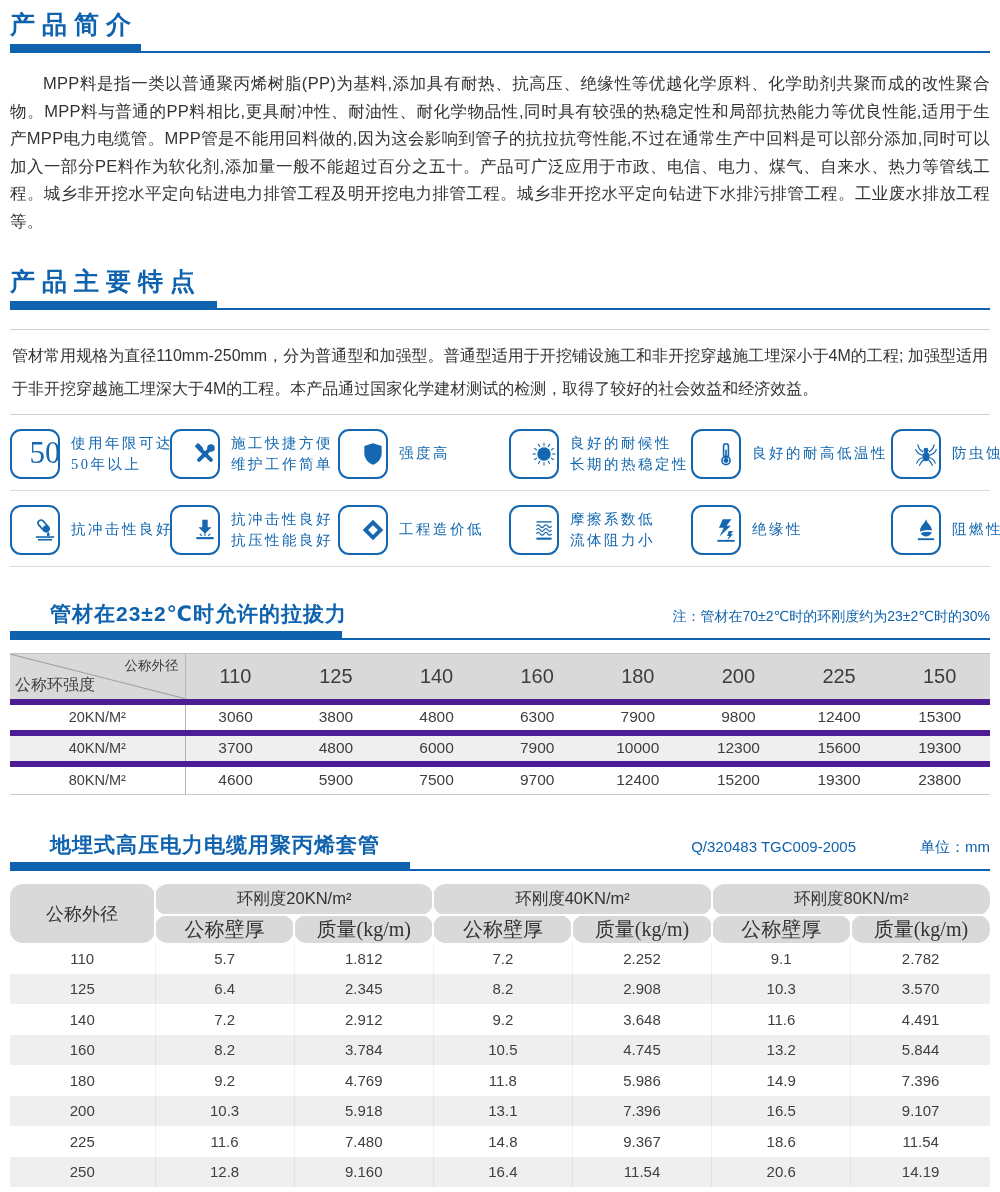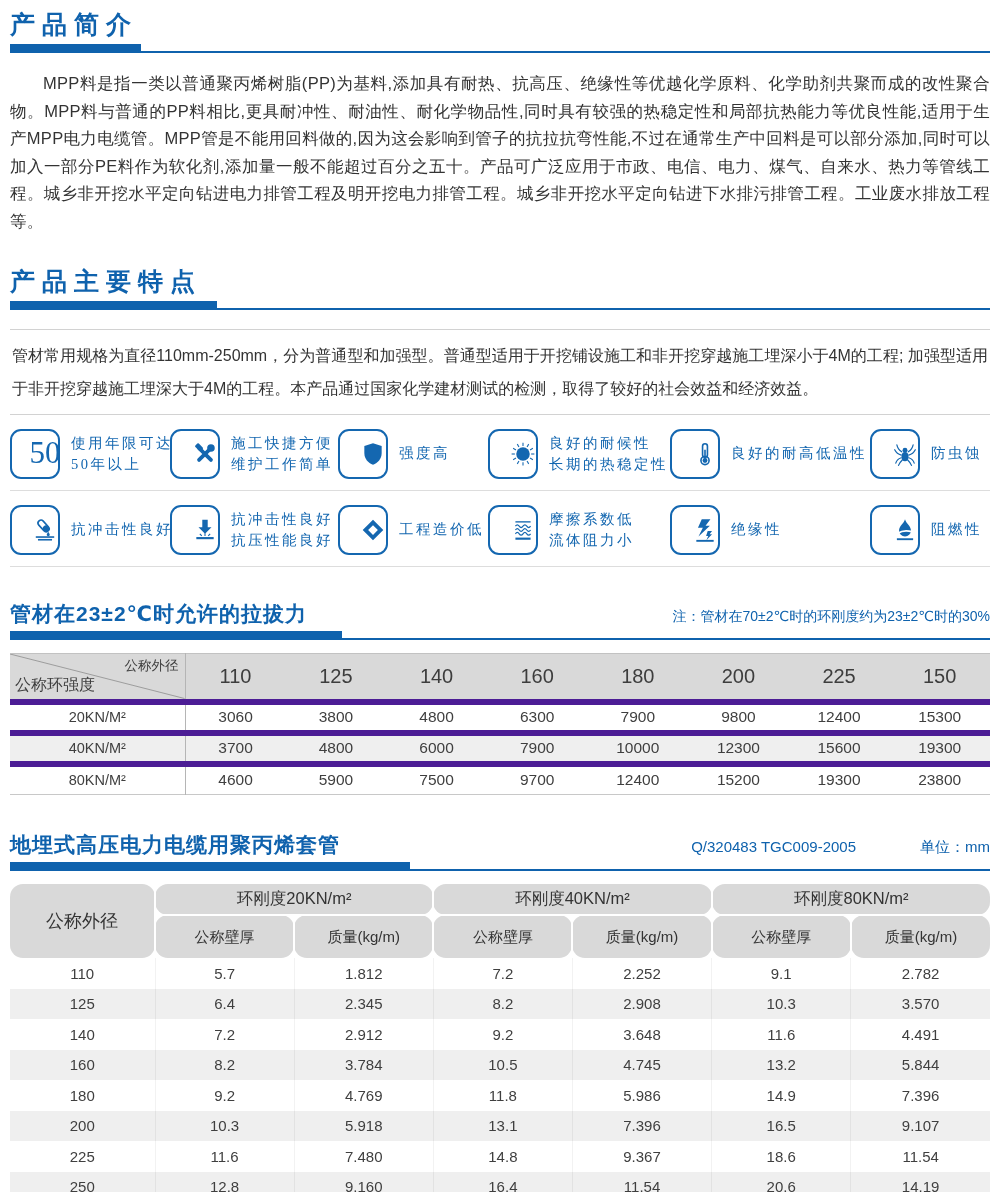--- a/index.html
+++ b/index.html
@@ -21,40 +21,40 @@
   
   .sec-head{margin-top:0;}
   .sec-title{
     color:var(--accent);font-weight:bold;display:inline-block;
     font-family:"Liberation Sans","DejaVu Sans",sans-serif;
   }
   .t-big{font-size:25px;letter-spacing:7px;}
   .t-mid{font-size:21px;letter-spacing:1px;}
   .sec-underline{position:relative;height:9px;border-bottom:2px solid var(--accent);margin-top:3px;}
   .sec-underline .bar{position:absolute;left:0;bottom:-2px;height:9px;background:var(--accent);display:block;}
-  .head-row{display:flex;justify-content:space-between;align-items:flex-end;}
+  .head-row{display:flex;justify-content:space-between;align-items:flex-end;margin-left:40px;}
   .head-note{color:var(--accent);font-size:14px;padding-bottom:2px;white-space:nowrap;}
   .std-wrap{display:flex;gap:64px;color:var(--accent);font-size:15px;padding-bottom:2px;white-space:nowrap;}
 
   
   .intro-para{
     margin-top:17px;font-size:16.5px;line-height:27.5px;color:var(--txt);
     text-indent:2em;text-align:justify;letter-spacing:0.3px;
   }
 
   
   .feat-box{
     margin-top:19px;border-top:1px solid #d2d2d2;border-bottom:1px solid #d2d2d2;
     padding:9px 2px;font-size:16px;line-height:33px;color:var(--txt);text-align:justify;
   }
 
   
   .feat-row{display:flex;align-items:center;height:74px;border-bottom:1px solid #ddd;margin-top:2px;}
   .feat{display:flex;align-items:center;gap:11px;flex:0 0 auto;}
-  .fw1{width:160px}.fw2{width:168px}.fw3{width:150px}.fw4{width:182px}.fw5{width:200px}.fw6{width:128px}
+  .fw1{width:160px}.fw2{width:168px}.fw3{width:171px}.fw4{width:182px}.fw5{width:200px}.fw6{width:128px}
   .fi{
     width:50px;height:50px;border:2px solid var(--iconblue);border-radius:11px;
     display:flex;align-items:center;justify-content:center;flex:0 0 auto;background:#fff;padding-left:20px;
   }
   .fi-50{font-family:"Liberation Serif","DejaVu Serif",serif;font-size:31px;color:var(--iconblue);line-height:1;padding-bottom:2px;}
   .flabel{display:flex;flex-direction:column;justify-content:center;}
   .flabel span{
     color:var(--iconblue);font-size:14.5px;letter-spacing:2.5px;line-height:21px;
     font-family:"Liberation Serif","DejaVu Serif",serif;white-space:nowrap;
   }
@@ -73,21 +73,21 @@
   .pull tbody tr{height:31px;border-top:6px solid #4c1d95;}
   .pull tbody th{font-size:14.5px;color:#3f3f3f;border-right:1px solid #b5b5b5;}
   .pull tbody td{font-size:15.5px;color:#3f3f3f;}
   .pull tbody tr:nth-child(2){background:var(--stripe);}
 
   
   .casing{margin-top:13px;}
   .casing thead td,.casing thead th{background:var(--hdr-gray);color:#333;border-radius:13px;}
   .casing .col1{width:145px;font-size:18px;}
   .casing .grp{height:31px;font-size:16.5px;border-left:2px solid #fff;border-bottom:2px solid #fff;}
-  .casing .sub{height:43px;font-size:15px;border-left:2px solid #fff;}
+  .casing .sub{height:28px;font-size:20px;border-left:2px solid #fff;font-family:Liberation Serif, serif;}
   .casing tbody tr{height:30.5px;}
   .casing tbody tr:nth-child(even){background:var(--stripe);}
   .casing tbody td{font-size:15px;color:#3f3f3f;border-left:1px solid rgba(0,0,0,0.05);}
   .casing tbody td:first-child{border-left:none;}
 
   .mt-sec{margin-top:30px;}
   .mt-sec3{margin-top:33px;}
   .mt-sec4{margin-top:36px;}
 </style>
 </head>

